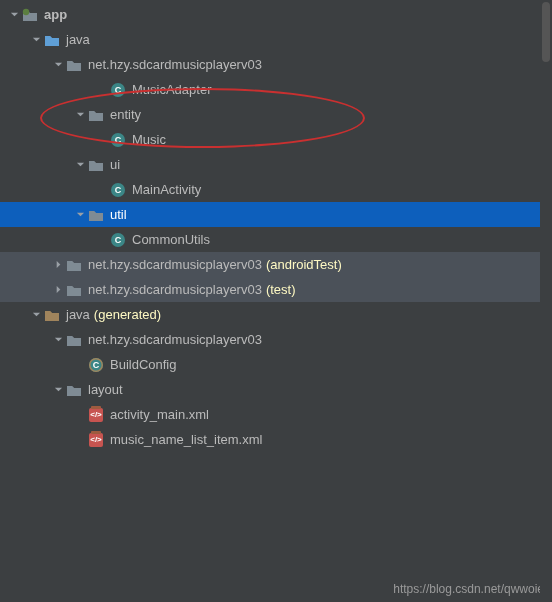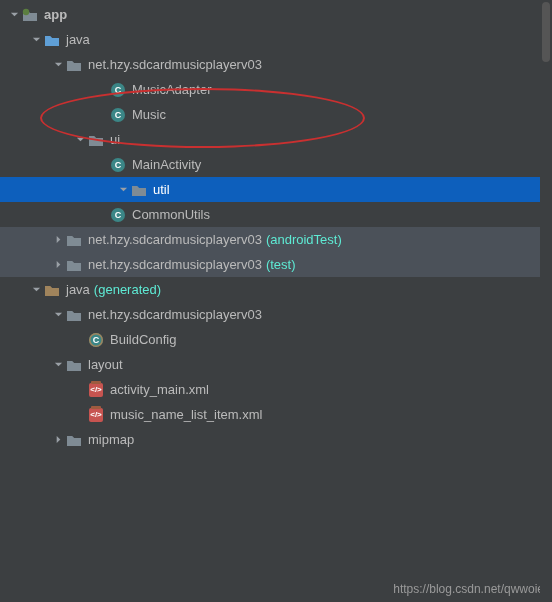--- a/index.html
+++ b/index.html
@@ -14,21 +14,21 @@
       position: relative;
       user-select: none;
     }
     .tree { padding-top: 2px; }
     .row {
       display: flex;
       align-items: center;
       height: 25px;
       white-space: nowrap;
     }
-    .row.selected { background: #0d5fbc; color: #fff; padding-left: 43px; }
+    .row.selected { background: #0d5fbc; color: #fff; }
     .row.highlighted { background: #4b5159; }
     .indent { display: inline-block; }
     .arrow {
       width: 16px;
       height: 16px;
       display: inline-flex;
       align-items: center;
       justify-content: center;
       flex-shrink: 0;
     }
@@ -36,21 +36,21 @@
     .icon {
       width: 16px;
       height: 16px;
       margin-right: 6px;
       display: inline-flex;
       align-items: center;
       justify-content: center;
       flex-shrink: 0;
     }
     .label { }
-    .suffix { color: #5eead4; margin-left: 4px; }
+    .suffix { color: #fef9c3; margin-left: 4px; }
     .bold { font-weight: bold; }
     .folder-svg { width:16px; height:14px; }
     .circle-icon {
       width: 14px; height: 14px; border-radius: 50%;
       display: inline-flex; align-items: center; justify-content: center;
       font-size: 9px; font-weight: bold; color: #fff;
     }
     .class-c { background: #3b8686; }
     .xml-icon {
       width: 14px; height: 14px; background: #c75450;
@@ -137,20 +137,36 @@
     </div>
     <div class="row">
       <span class="indent" style="width: 94px;"></span>
       <span class="arrow"></span>
       <span class="icon">
         <span class="circle-icon class-c">C</span>
       </span>
       <span class="label">MusicAdapter</span>
     </div>
     <div class="row">
+      <span class="indent" style="width: 72px;"></span>
+      <span class="arrow">
+        <svg viewBox="0 0 10 10">
+          <path d="M1 3 L5 7 L9 3 Z" fill="#9aa0a6"></path>
+        </svg>
+      </span>
+      <span class="icon">
+        <svg class="folder-svg" viewBox="0 0 16 14">
+    <path d="M1 3 L6 3 L8 5 L15 5 L15 13 L1 13 Z" fill="#7f8b94"></path>
+    <path d="M1 3 L6 3 L8 5 L1 5 Z" fill="#7f8b94" opacity="0.8"></path>
+
+  </svg>
+      </span>
+      <span class="label">entity</span>
+    </div>
+    <div class="row">
       <span class="indent" style="width: 94px;"></span>
       <span class="arrow"></span>
       <span class="icon">
         <span class="circle-icon class-c">C</span>
       </span>
       <span class="label">Music</span>
     </div>
     <div class="row">
       <span class="indent" style="width: 72px;"></span>
       <span class="arrow">
@@ -298,35 +314,19 @@
       </span>
       <span class="label">activity_main.xml</span>
     </div>
     <div class="row">
       <span class="indent" style="width: 72px;"></span>
       <span class="arrow"></span>
       <span class="icon">
         <span class="xml-icon">&lt;/&gt;</span>
       </span>
       <span class="label">music_name_list_item.xml</span>
-    </div>
-    <div class="row">
-      <span class="indent" style="width: 50px;"></span>
-      <span class="arrow">
-        <svg viewBox="0 0 10 10">
-          <path d="M3 1 L7 5 L3 9 Z" fill="#9aa0a6"></path>
-        </svg>
-      </span>
-      <span class="icon">
-        <svg class="folder-svg" viewBox="0 0 16 14">
-    <path d="M1 3 L6 3 L8 5 L15 5 L15 13 L1 13 Z" fill="#7f8b94"></path>
-    <path d="M1 3 L6 3 L8 5 L1 5 Z" fill="#7f8b94" opacity="0.8"></path>
-
-  </svg>
-      </span>
-      <span class="label">mipmap</span>
     </div>
   </div>
 <div class="annotation"></div>
 <div class="watermark">https://blog.csdn.net/qwwoie</div>
 <div class="scrollbar">
   <div class="scroll-thumb"></div>
 </div>
 
 </body></html>

